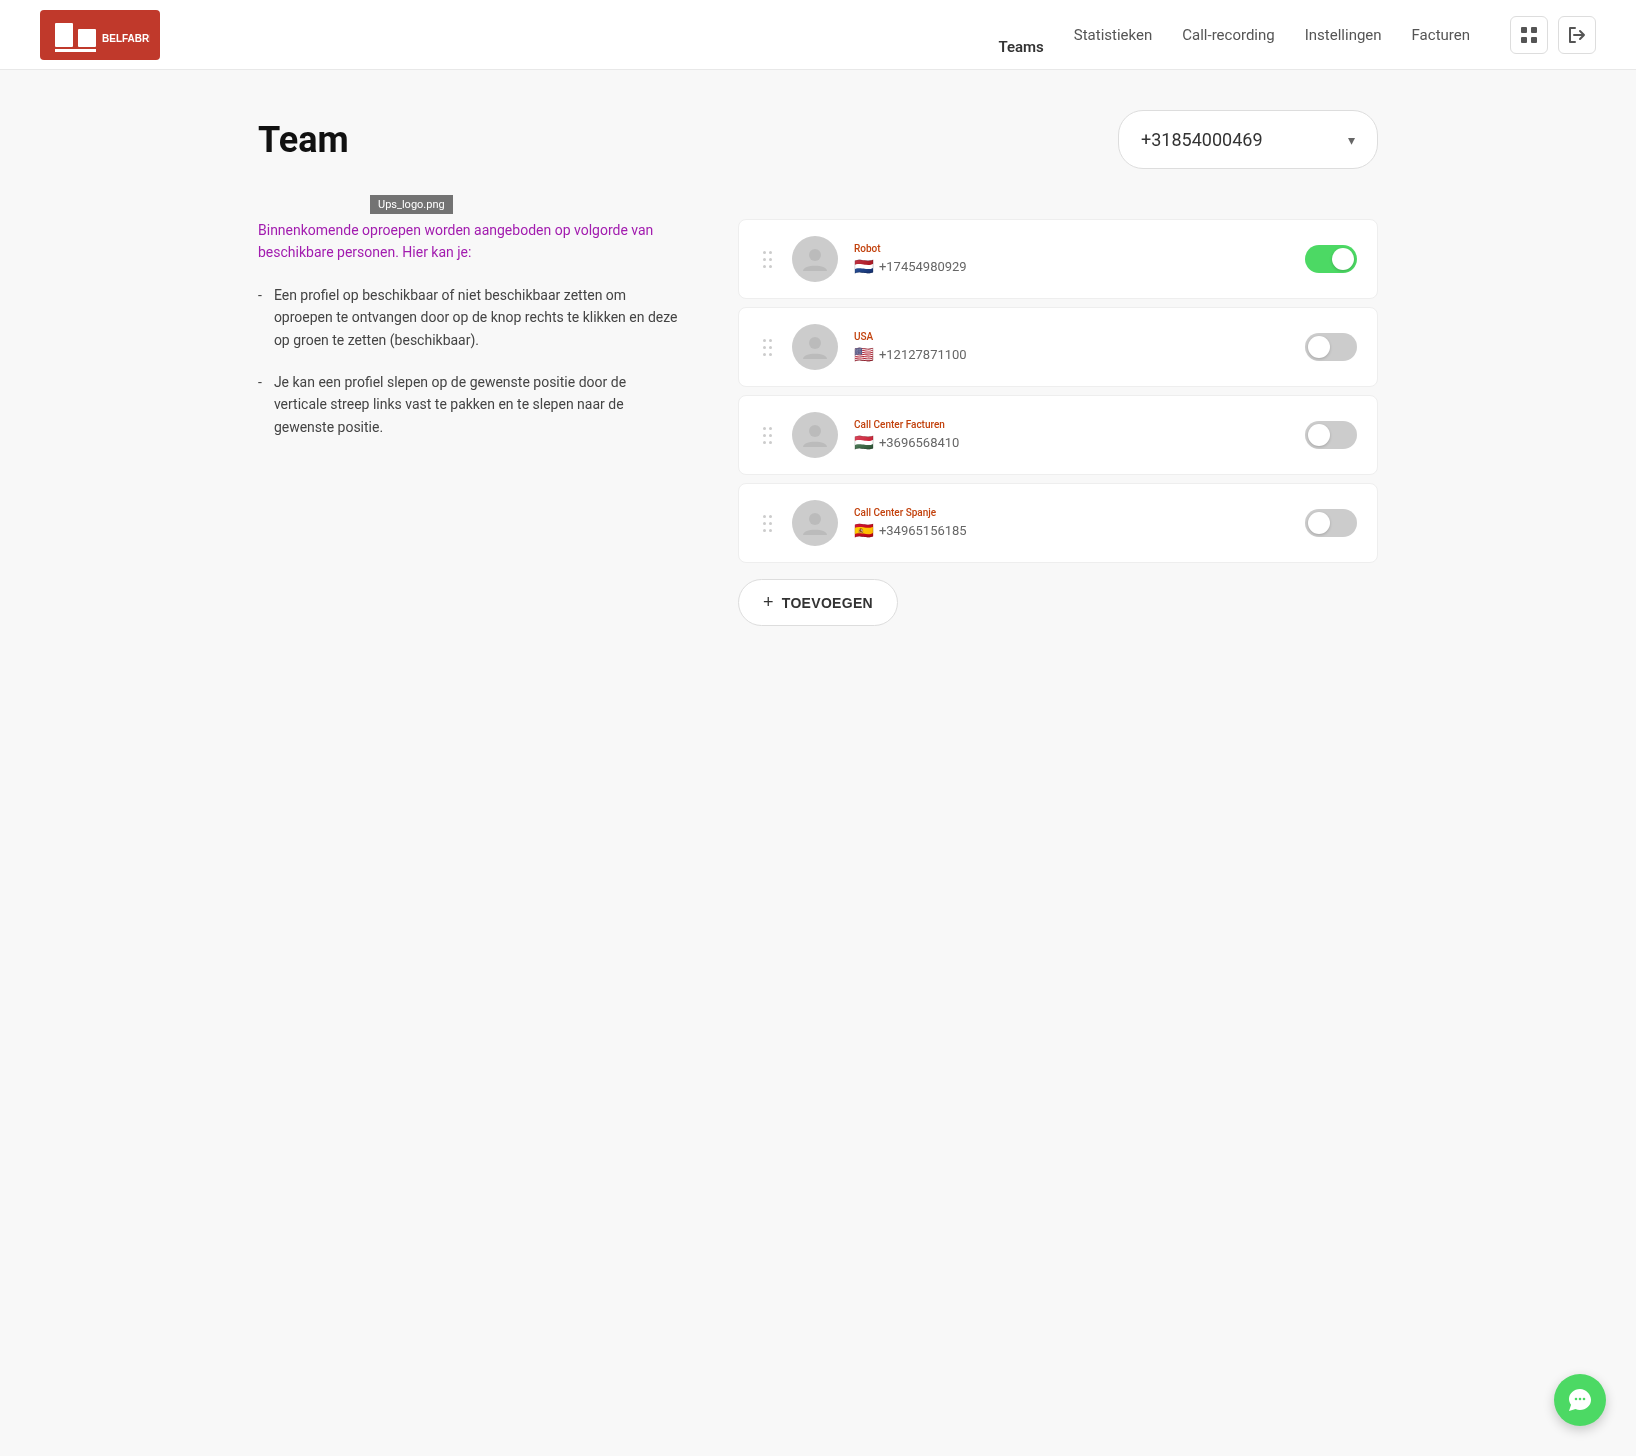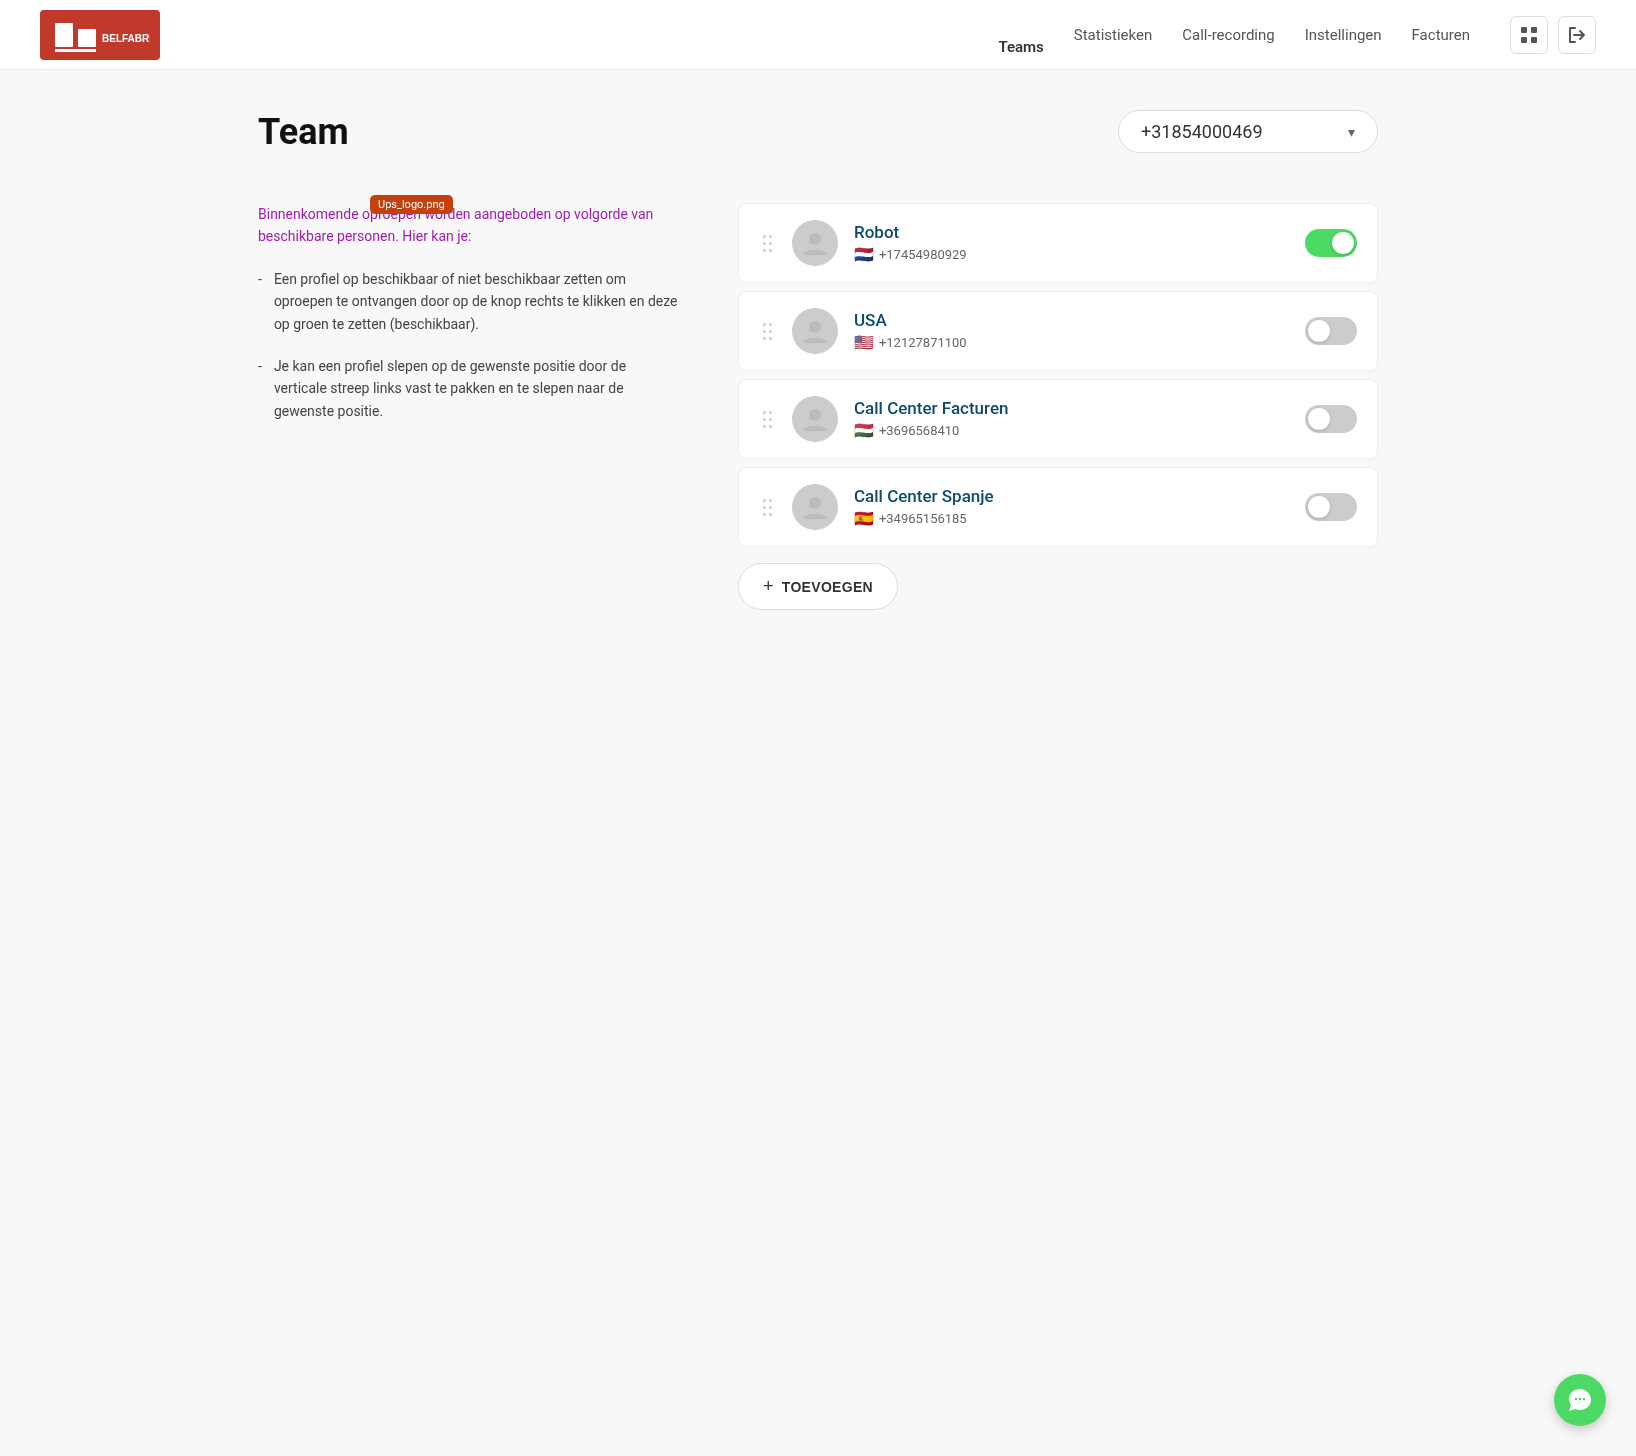--- a/index.html
+++ b/index.html
@@ -91,21 +91,21 @@
       font-weight: 700;
       color: #111;
       text-align: center;
     }
     .phone-selector {
       display: flex;
       align-items: center;
       background: #fff;
       border: 1px solid #ddd;
       border-radius: 25px;
-      padding: 10px 22px;
+      padding: 18px 22px;
       font-size: 18px;
       color: #333;
       cursor: pointer;
       gap: 12px;
       min-width: 260px;
       justify-content: space-between;
     }
     .phone-selector .chevron {
       font-size: 14px;
       color: #666;
@@ -202,23 +202,23 @@
     }
     .avatar svg {
       width: 32px;
       height: 32px;
       fill: #999;
     }
     .member-info {
       flex: 1;
     }
     .member-name {
-      font-size: 17px;
+      font-size: 10px;
       font-weight: 500;
-      color: #0c4a6e;
+      color: #c2410c;
       margin-bottom: 3px;
     }
     .member-phone {
       font-size: 13px;
       color: #666;
       display: flex;
       align-items: center;
       gap: 5px;
     }
     .flag {
@@ -299,25 +299,25 @@
       justify-content: center;
       cursor: pointer;
       box-shadow: 0 4px 12px rgba(0,0,0,0.2);
       color: #fff;
       font-size: 22px;
     }
 
     
     .ups-tooltip {
       position: absolute;
-      background: #c2410c;
+      background: #737373;
       color: #fff;
       font-size: 11px;
       padding: 3px 8px;
-      border-radius: 5px;
+      border-radius: 0;
       white-space: nowrap;
       top: 195px;
       left: 370px;
       z-index: 50;
     }
   </style>
 </head>
 <body>
 
 <header class="header">

